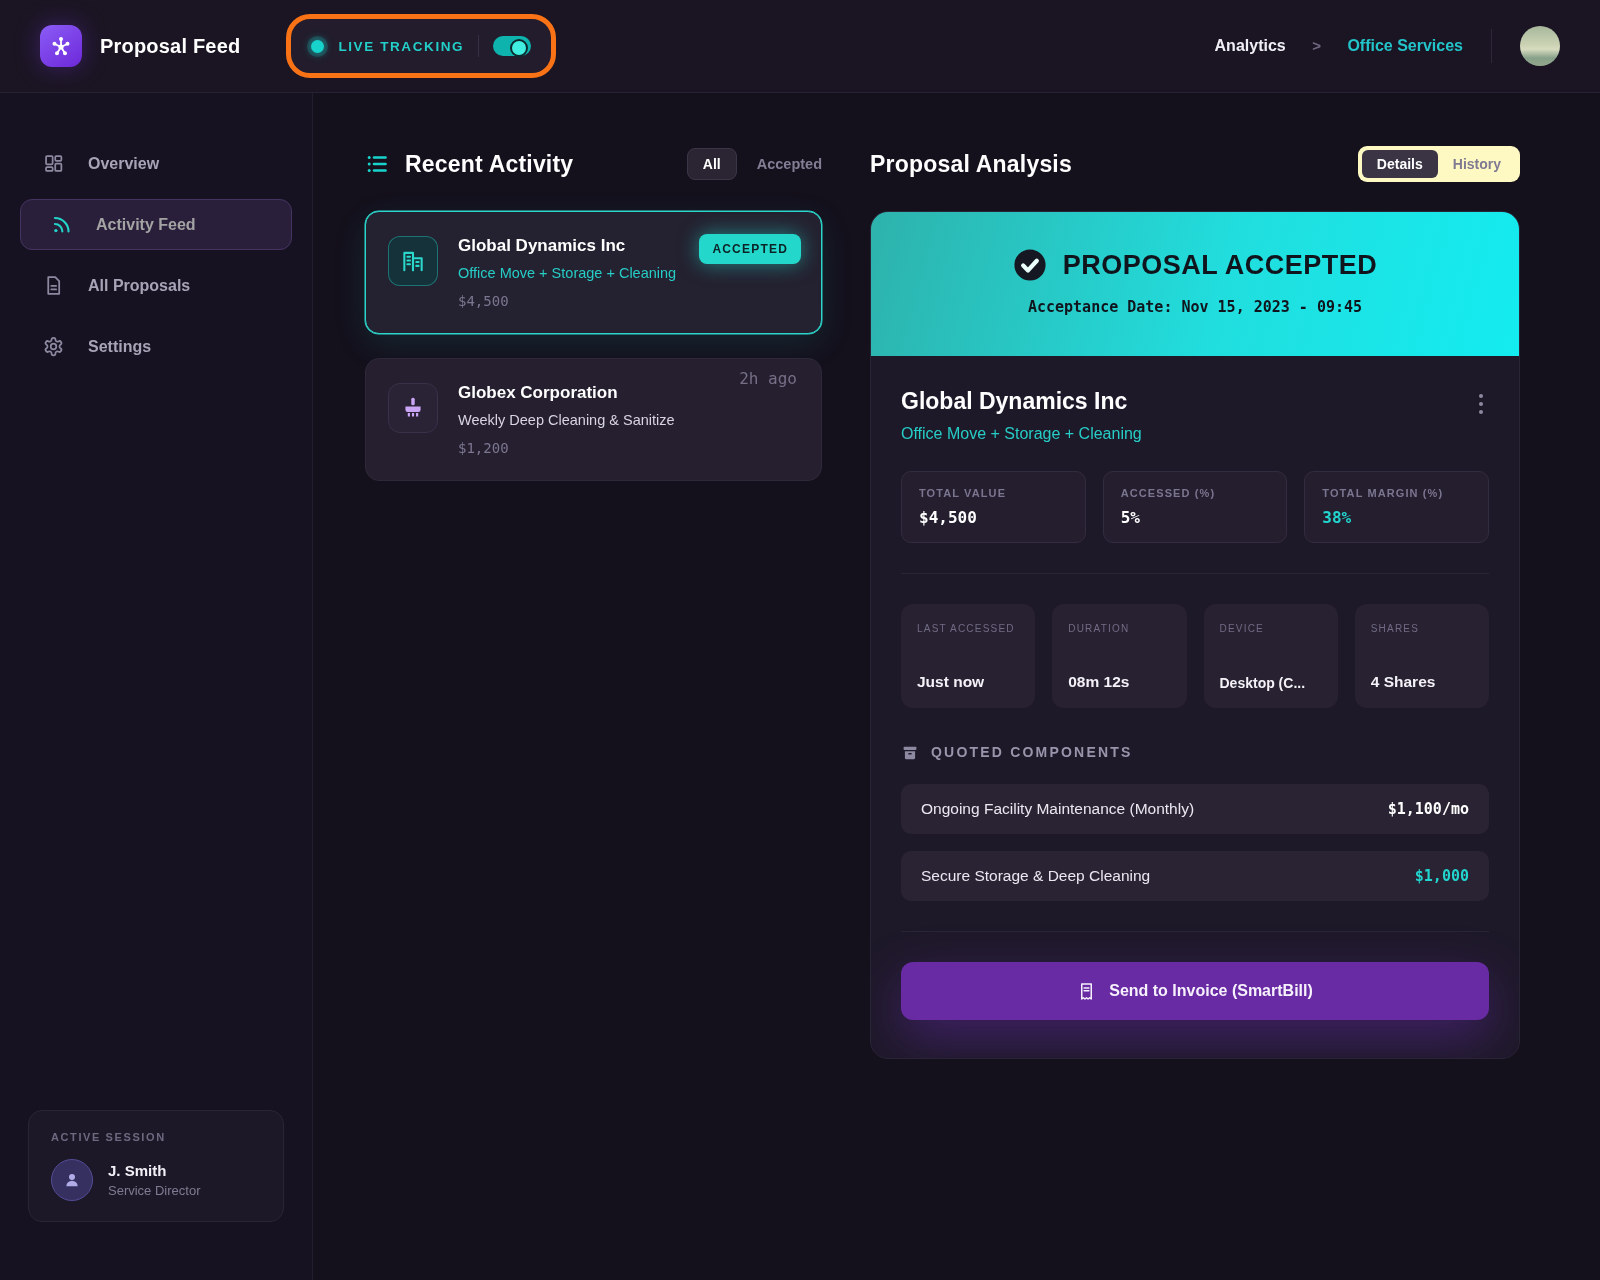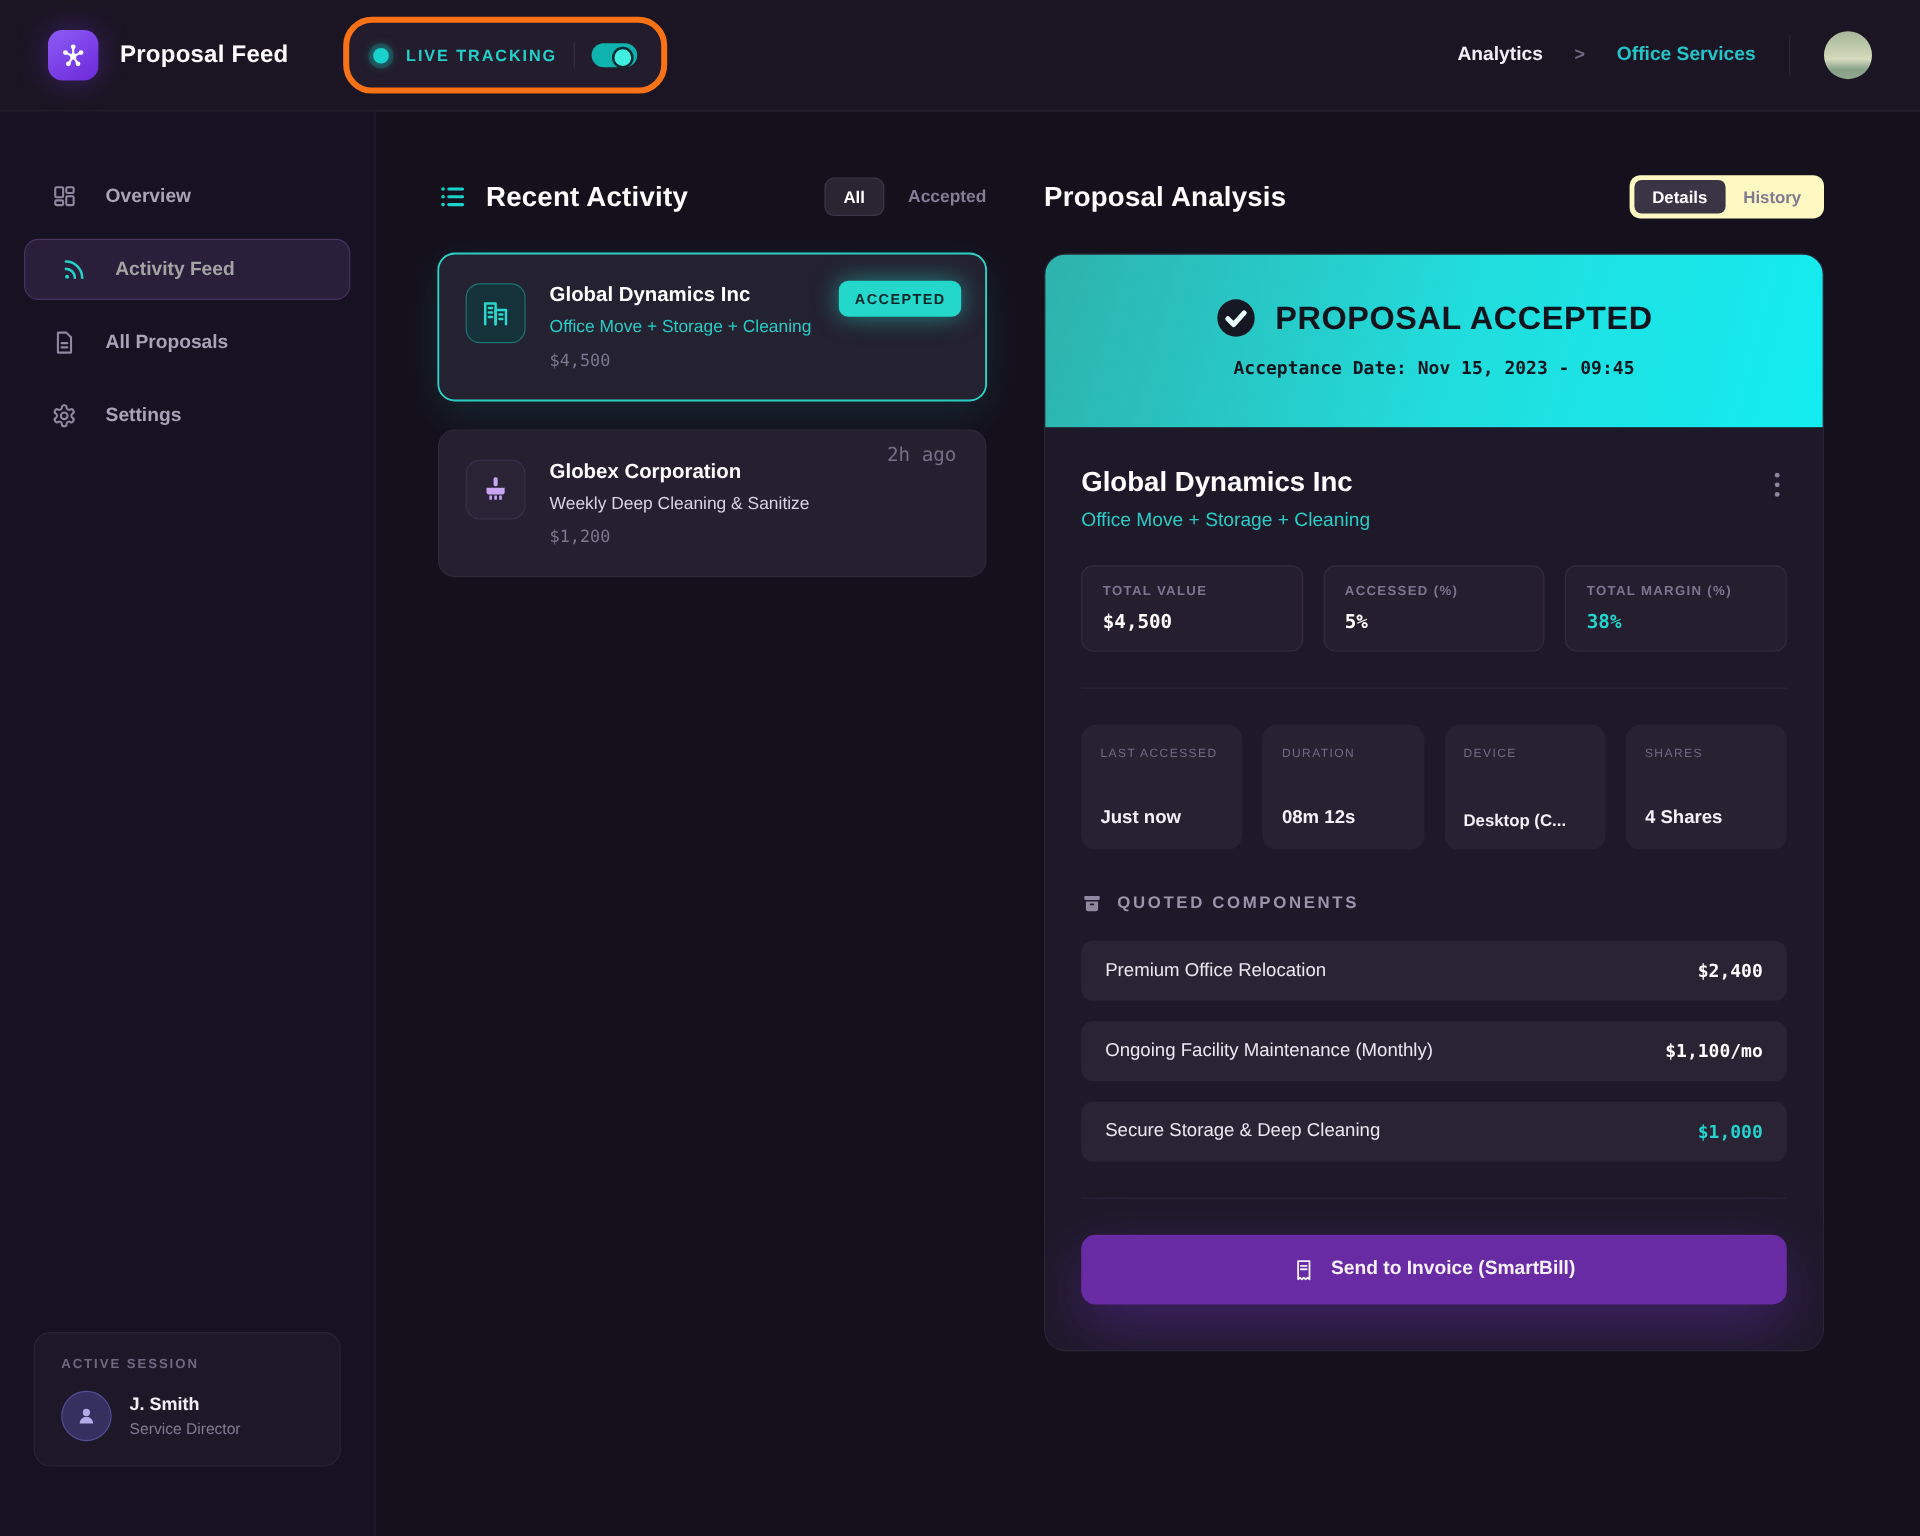--- a/index.html
+++ b/index.html
@@ -432,24 +432,20 @@
               <svg width="18" height="18" viewBox="0 0 24 24" fill="currentColor">
                 <rect x="3.5" y="3.5" width="17" height="4.5" rx="1"></rect>
                 <path d="M5.2 9.6h13.6v8.8a2 2 0 0 1-2 2H7.2a2 2 0 0 1-2-2z"></path>
                 <rect x="9.6" y="12" width="4.8" height="1.9" rx=".9" fill="#1e1929"></rect>
               </svg>
             </span>
             <span class="comp-title">QUOTED COMPONENTS</span>
           </div>
 
           <div class="comp-row">
-            <span class="row-name">Premium Office Relocation</span>
-            <span class="row-value mono">$2,400</span>
-          </div>
-          <div class="comp-row">
             <span class="row-name">Ongoing Facility Maintenance (Monthly)</span>
             <span class="row-value mono">$1,100/mo</span>
           </div>
           <div class="comp-row">
             <span class="row-name">Secure Storage &amp; Deep Cleaning</span>
             <span class="row-value mono teal">$1,000</span>
           </div>
 
           <div class="hr" style="margin-bottom:0;"></div>
 

